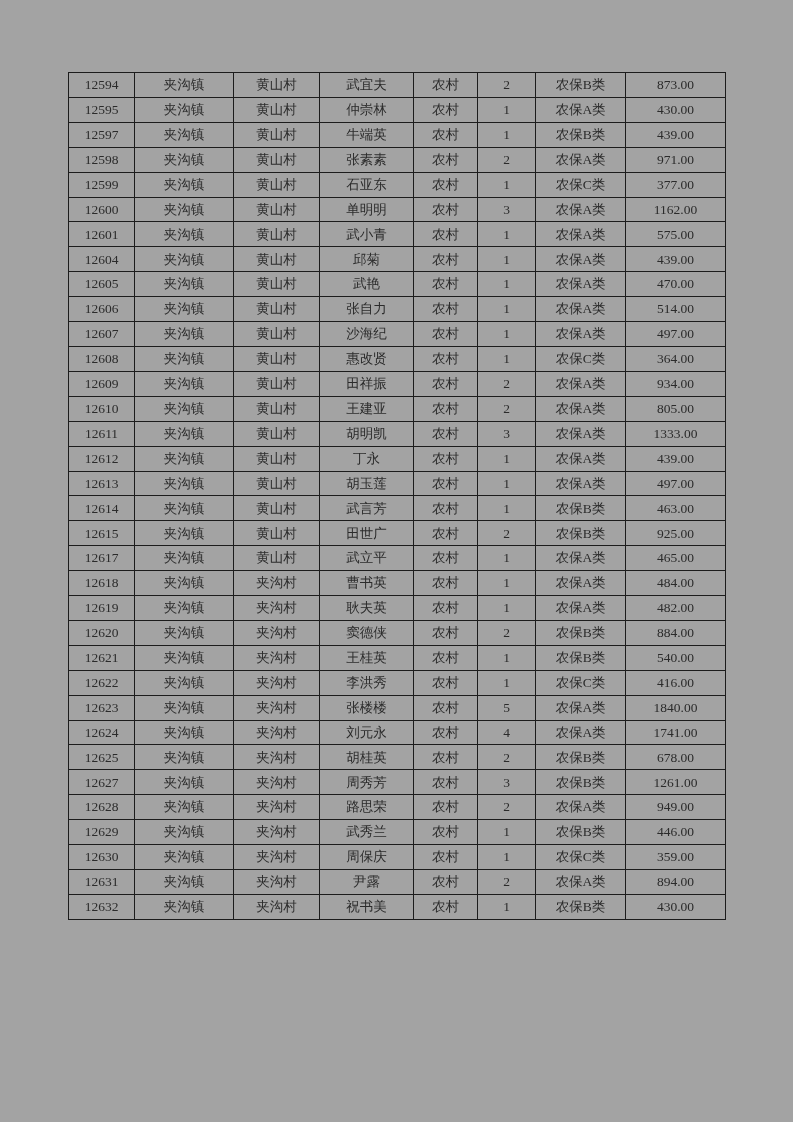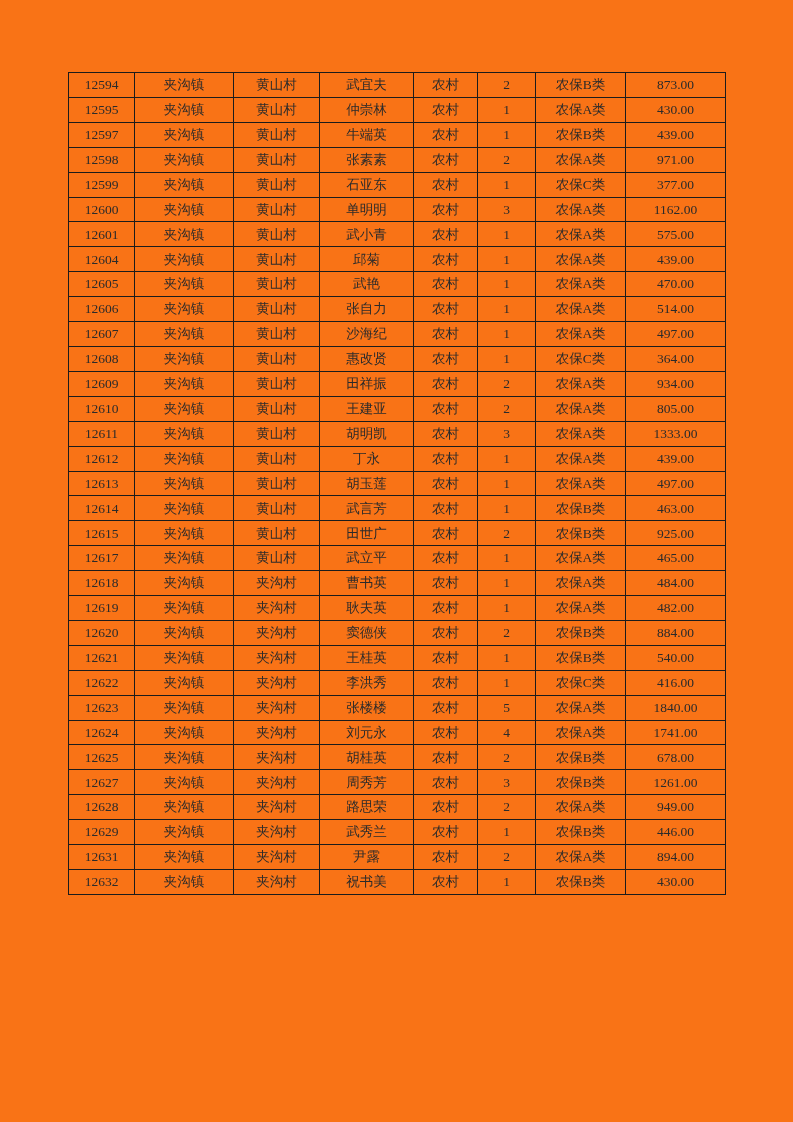--- a/index.html
+++ b/index.html
@@ -1,21 +1,21 @@
 <!DOCTYPE html>
 <html><head>
 <meta charset="utf-8">
 <style>
   * { margin: 0; padding: 0; box-sizing: border-box; }
   html, body { background: #888; }
   .page {
     position: relative;
     width: 793px;
     height: 1122px;
-    background: #f97316;
+    background: #a3a3a3;
     margin: 0 auto;
     overflow: hidden;
     font-family: "Liberation Serif", "DejaVu Serif", serif;
     color: #2b2b2b;
   }
   table.roster {
     position: absolute;
     left: 68px;
     top: 72px;
     width: 657px;
@@ -362,20 +362,30 @@
           <td>12629</td>
           <td>夹沟镇</td>
           <td>夹沟村</td>
           <td>武秀兰</td>
           <td>农村</td>
           <td>1</td>
           <td>农保B类</td>
           <td>446.00</td>
         </tr>
         <tr>
+          <td>12630</td>
+          <td>夹沟镇</td>
+          <td>夹沟村</td>
+          <td>周保庆</td>
+          <td>农村</td>
+          <td>1</td>
+          <td>农保C类</td>
+          <td>359.00</td>
+        </tr>
+        <tr>
           <td>12631</td>
           <td>夹沟镇</td>
           <td>夹沟村</td>
           <td>尹露</td>
           <td>农村</td>
           <td>2</td>
           <td>农保A类</td>
           <td>894.00</td>
         </tr>
         <tr>

